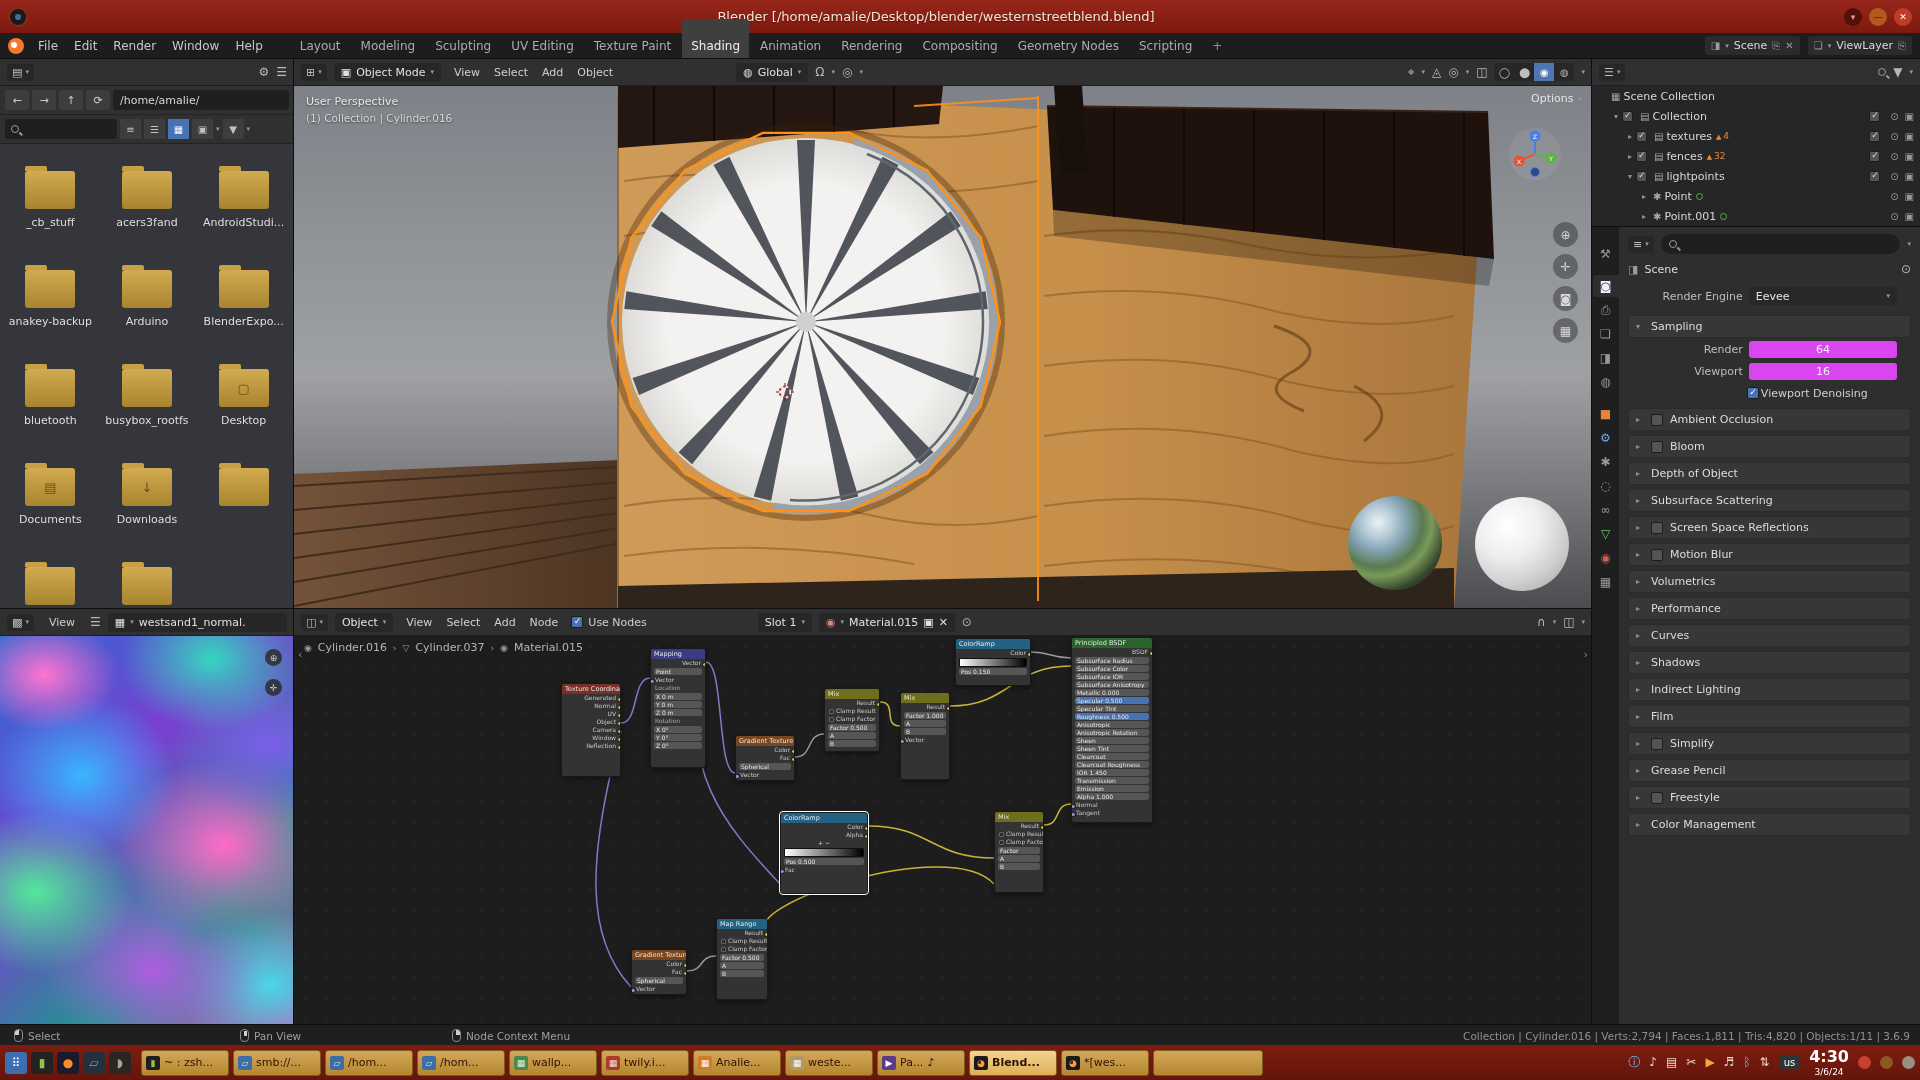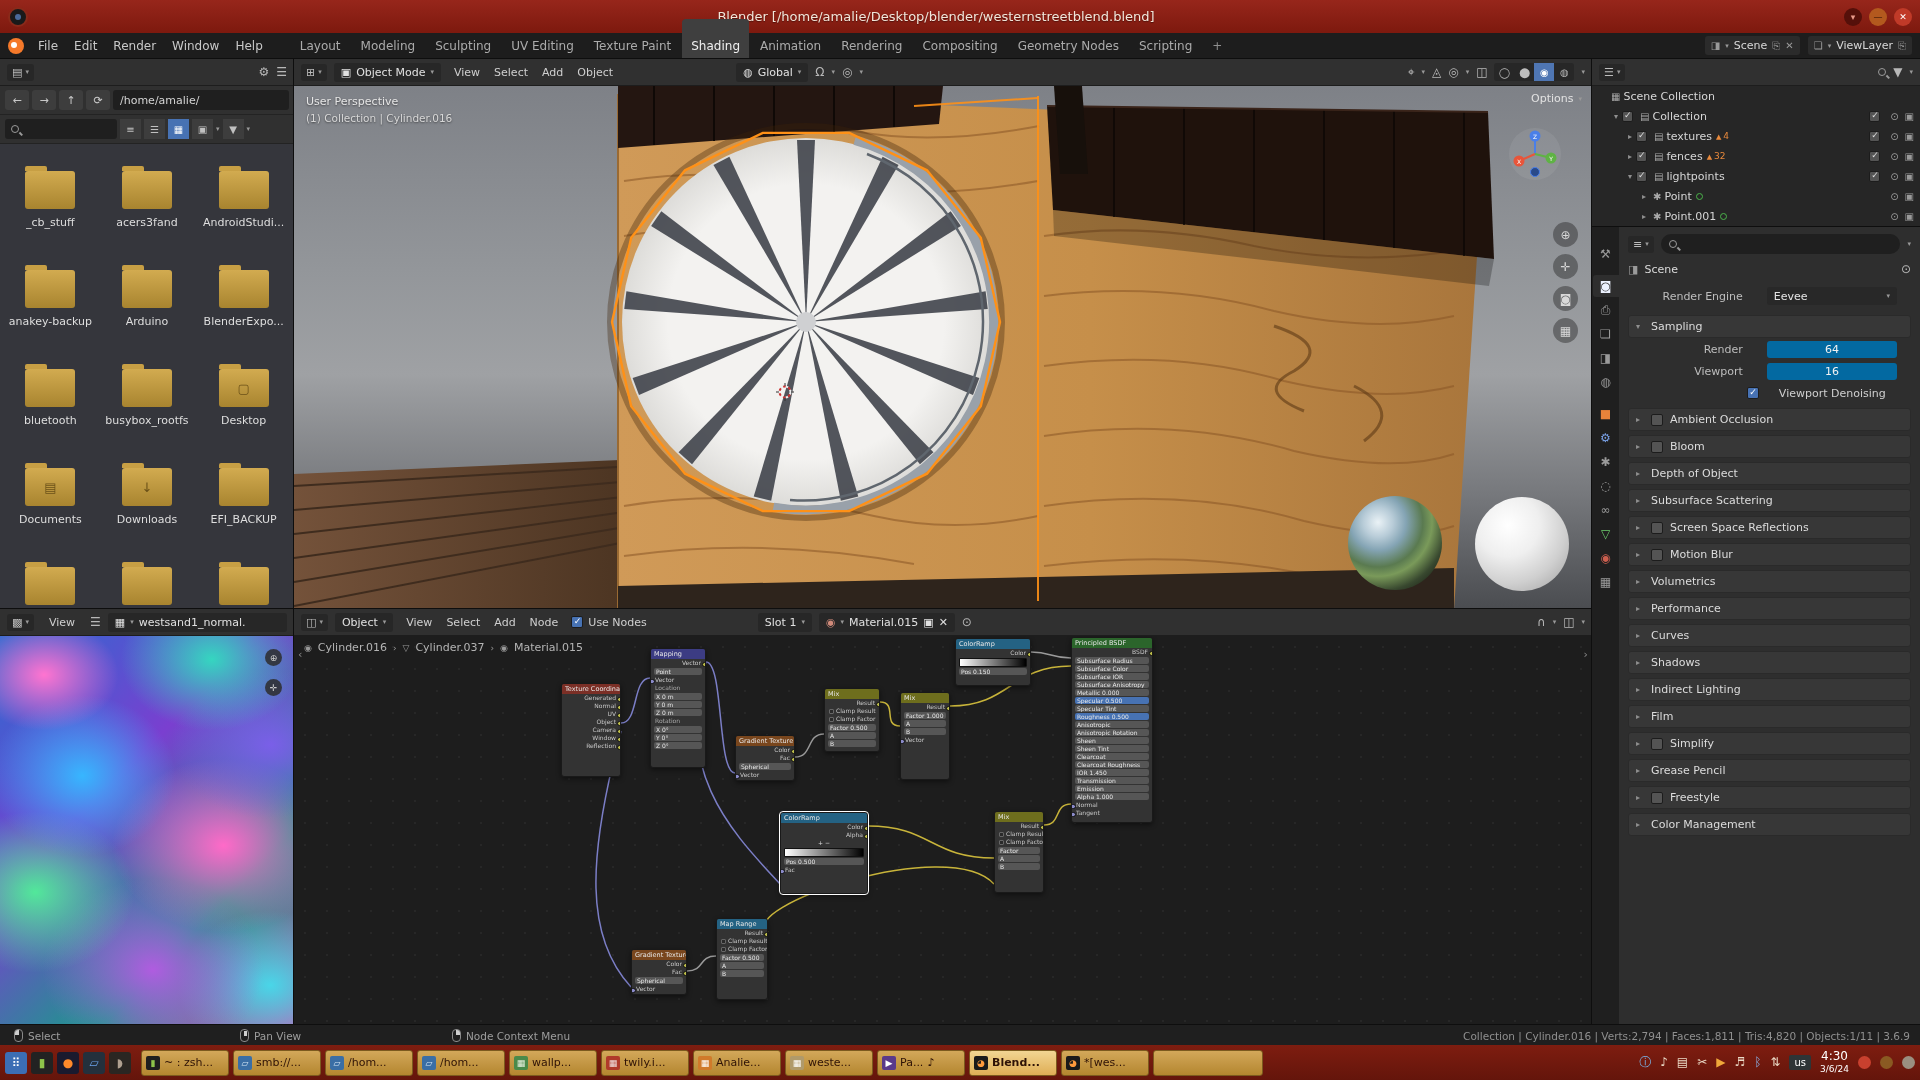--- a/index.html
+++ b/index.html
@@ -114,23 +114,23 @@
 
 #properties{left:1592px;top:227px;width:328px;height:797px;background:#2e2e2e}
 #ptab-strip{position:absolute;left:0;top:0;width:27px;height:100%;background:#1f1f1f;display:flex;flex-direction:column;align-items:center;padding-top:14px}
 .ptab{width:26px;height:22px;display:flex;align-items:center;justify-content:center;font-size:12px;color:#9a9a9a;border-radius:3px 0 0 3px;margin-top:2px}
 .ptab.active{background:#2e2e2e;color:#ecf2ff}
 .ptab.gap{margin-top:10px}
 .pbody{position:absolute;left:27px;top:0;right:0;bottom:0;padding:7px 9px;font-size:11px;color:#cfcfcf}
 .psearchrow{display:flex;align-items:center;gap:7px;margin-bottom:8px}
 .psearch{flex:1;height:20px;background:#1f1f1f;border-radius:10px;display:flex;align-items:center;gap:6px;padding:0 8px;color:#8a8a8a}
 .pcontext{display:flex;align-items:center;gap:6px;margin-bottom:9px;color:#dadada}
-.prow{display:flex;align-items:center;height:22px;gap:20px}
+.prow{display:flex;align-items:center;height:22px;gap:2px}
 .plab{width:42%;text-align:right;color:#bdbdbd;padding-right:4px}
-.pfield{flex:1;background:#0369a1;border-radius:3px;height:17px;display:flex;align-items:center;justify-content:center;color:#f2f2f2;margin-right:14px}
+.pfield{flex:1;background:#d946ef;border-radius:3px;height:17px;display:flex;align-items:center;justify-content:center;color:#f2f2f2;margin-right:14px}
 .pdrop{flex:1;background:#282828;border-radius:3px;height:18px;display:flex;align-items:center;justify-content:space-between;padding:0 7px;color:#e4e4e4;margin-right:14px}
 .psec{height:23px;display:flex;align-items:center;gap:7px;background:#373737;border:1px solid #2a2a2a;border-radius:3px;margin-top:4px;padding:0 7px;color:#dcdcdc}
 .psec .arr{color:#8f8f8f;font-size:8px;width:8px}
 .pcheck{width:12px;height:12px;background:#545454;border:1px solid #1c1c1c;border-radius:2px;position:relative;flex:none}
 .pcheck.on{background:#4772b3}
 .pcheck.on::after{content:"✓";position:absolute;left:1.5px;top:-1.5px;font-size:9px;color:#fff}
 
 #statusbar{position:absolute;left:0;top:1024px;width:1920px;height:21px;background:#1f1f1f;border-top:1px solid #0e0e0e;font-size:10.5px;color:#9d9d9d}
 .hint{position:absolute;top:0;height:21px;display:flex;align-items:center;gap:5px}
 .mouse{width:9px;height:13px;border:1px solid #8a8a8a;border-radius:4px;position:relative;display:inline-block}
@@ -140,21 +140,21 @@
 #sb-info{position:absolute;right:10px;top:0;height:21px;display:flex;align-items:center;color:#8f8f8f}
 
 #taskbar{position:absolute;left:0;top:1045px;width:1920px;height:35px;background:linear-gradient(#7e1d10,#64150b);display:flex;align-items:center;padding:0 5px;gap:4px}
 .launcher{width:22px;height:22px;border-radius:3px;display:flex;align-items:center;justify-content:center;font-size:12px;flex:none}
 .twin{width:88px;height:26px;background:linear-gradient(#d3a85a,#b4862f);border:1px solid #7c5a1e;border-radius:3px;display:flex;align-items:center;gap:4px;padding:0 4px;font-size:11px;color:#2e1206;overflow:hidden;white-space:nowrap;flex:none}
 .twin.active{background:linear-gradient(#f2d593,#dfae55);font-weight:bold}
 .twin .wic{width:14px;height:14px;border-radius:2px;display:flex;align-items:center;justify-content:center;font-size:9px;flex:none}
 .tray{margin-left:auto;display:flex;align-items:center;gap:9px;color:#ecdcc8;font-size:12px}
 .kbd{background:#2e3436;color:#fff;font-size:10px;padding:2px 5px;border-radius:2px}
 .clock{display:flex;flex-direction:column;align-items:center;color:#fff;line-height:1.15}
-.clock .t{font-size:12px;font-weight:normal}
+.clock .t{font-size:16px;font-weight:bold}
 .clock .d{font-size:9px}
 .tdot{width:13px;height:13px;border-radius:50%}
 </style>
 </head>
 <body>
 
 <div id="root">
 
   <div id="titlebar">
     <div class="tb-appicon"></div>
@@ -278,24 +278,20 @@
           <div class="folder-icon">
             <span>▤</span>
           </div>
           <div class="folder-name">Documents</div>
         </div>
         <div class="folder">
           <div class="folder-icon">
             <span>↓</span>
           </div>
           <div class="folder-name">Downloads</div>
-        </div>
-        <div class="folder">
-          <div class="folder-icon"></div>
-          <div class="folder-name">EFI_BACKUP</div>
         </div>
         <div class="folder">
           <div class="folder-icon"></div>
           <div class="folder-name"></div>
         </div>
         <div class="folder">
           <div class="folder-icon"></div>
           <div class="folder-name"></div>
         </div>
         <div class="folder">

